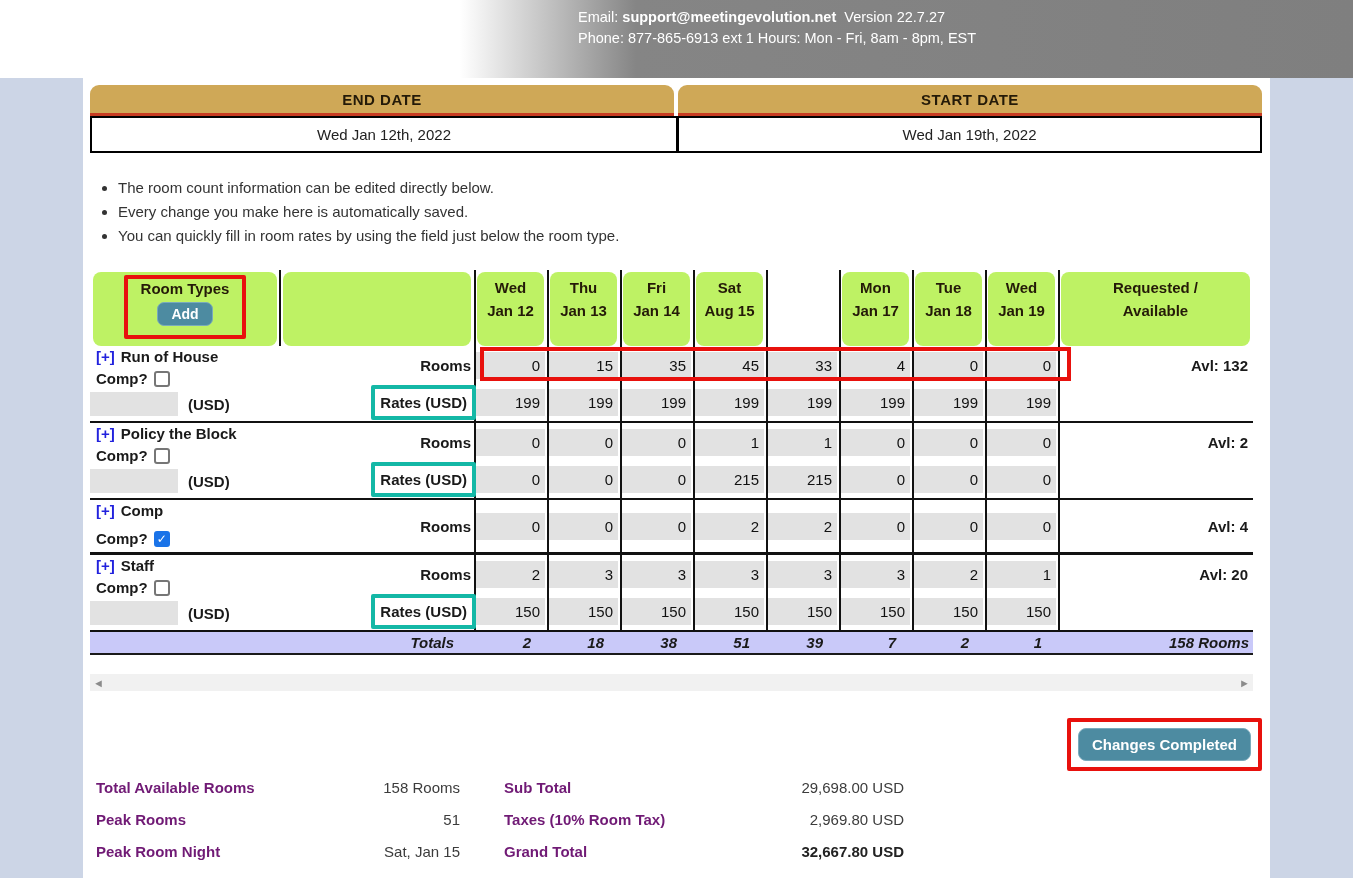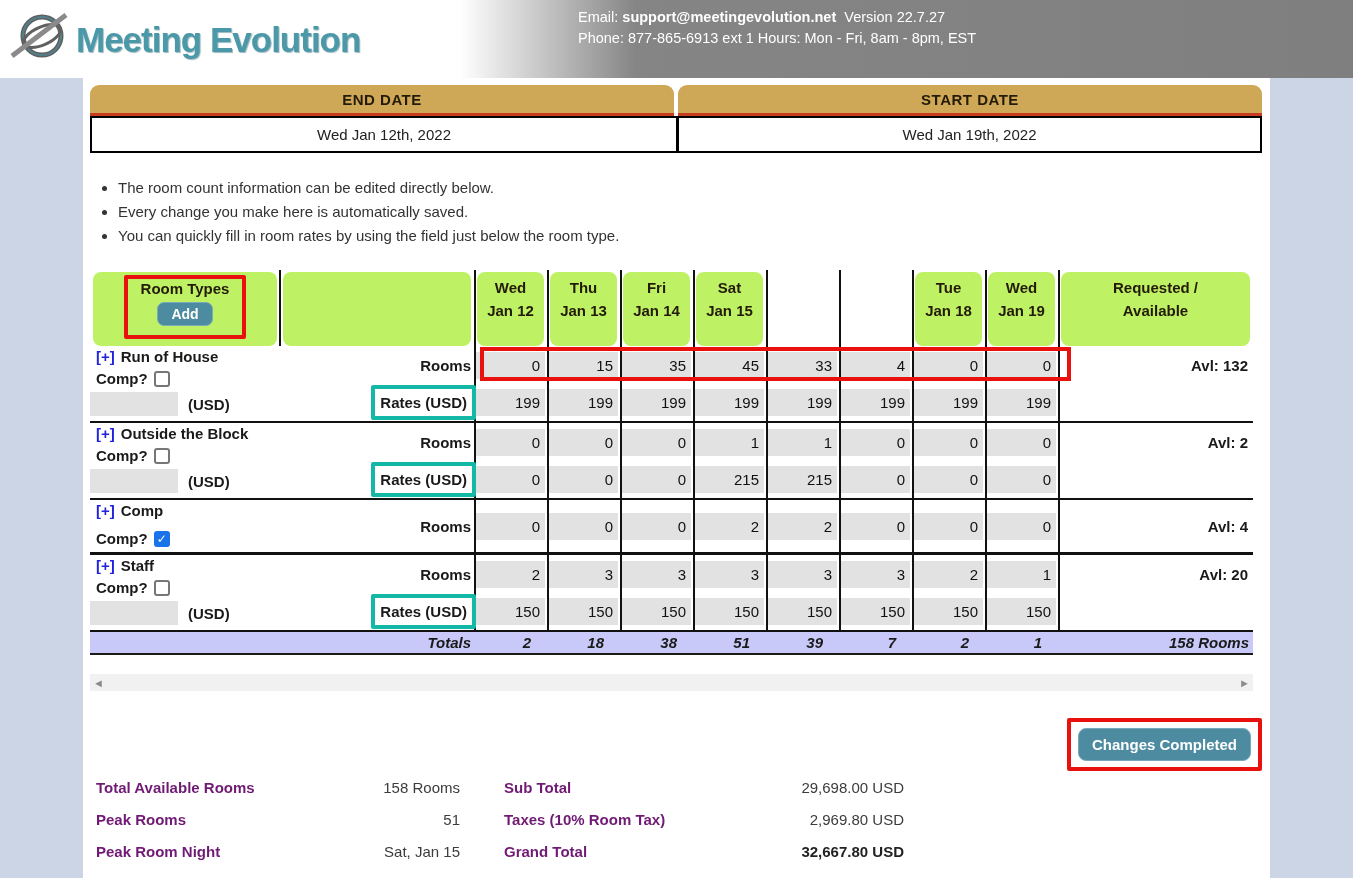--- a/index.html
+++ b/index.html
@@ -124,21 +124,21 @@
     align-self: center; justify-self: center; z-index: 1;
   }
   .avl { font-weight: bold; align-self: center; justify-self: end; margin-right: 5px; z-index: 1; }
   .red-overlay {
     position: absolute; left: 390px; top: 1px; width: 591px; height: 34px;
     border: 4px solid #e8110d; z-index: 3; pointer-events: none;
   }
 
   
   .totals { background: #c9c9f9; height: 23px; border-bottom: 2px solid #1a1a1a; font-style: italic; font-weight: bold; }
-  .totals .t-label { grid-column: 2; justify-self: end; align-self: center; margin-right: 3px; }
+  .totals .t-label { grid-column: 2; justify-self: end; align-self: center; margin-right: 20px; }
   .totals .t-val { justify-self: end; align-self: center; padding-right: 16px; }
   .totals .t-total { grid-column: 11; justify-self: end; align-self: center; margin-right: 4px; }
 
   
   .hscroll { margin-top: 19px; width: 1163px; height: 17px; background: #f1f1f1; position: relative; cursor: default; }
   .hs-arrow { position: absolute; top: 0; width: 17px; height: 17px; display: flex; align-items: center; justify-content: center; color: #8b8b8b; font-size: 11px; }
   .hs-left { left: 0; } .hs-right { right: 0; }
 
   
   .actions { margin-top: 27px; display: flex; justify-content: flex-end; }
@@ -157,31 +157,20 @@
   }
   .sum-label { font-weight: bold; color: #701a75; }
   .sum-val { text-align: right; color: #3c3c3c; }
   .sum-val.bold { font-weight: bold; color: #222; }
   .sum-spacer { }
 </style>
 </head>
 <body>
 
 <div class="topbar">
-  <div class="logo">
-    <span>
-      <svg width="62" height="64" viewBox="0 0 62 64">
-        <circle cx="32" cy="30" r="19" fill="none" stroke="#5f5f5f" stroke-width="5"></circle>
-        <circle cx="32" cy="30" r="19" fill="none" stroke="#4a98a8" stroke-width="2" opacity="0.6"></circle>
-        <ellipse cx="32" cy="30" rx="20" ry="9" fill="none" stroke="#606060" stroke-width="3" transform="rotate(-24 32 30)"></ellipse>
-        <line x1="2" y1="50" x2="56" y2="9" stroke="#8a8a8a" stroke-width="5"></line>
-      </svg>
-    </span>
-    <span class="logo-text">Meeting Evolution</span>
-  </div>
   <div class="hdr-info">
     <div>
       <span>Email:</span>
       <b>support@meetingevolution.net</b>&nbsp;
       <span>Version 22.7.27</span>
     </div>
     <div>Phone: 877-865-6913 ext 1 Hours: Mon - Fri, 8am - 8pm, EST</div>
   </div>
 </div>
 
@@ -221,21 +210,25 @@
       <div class="hcell c4">
         <span>Thu</span>
           <span>Jan 13</span>
       </div>
       <div class="hcell c5">
         <span>Fri</span>
           <span>Jan 14</span>
       </div>
       <div class="hcell c6">
         <span>Sat</span>
-          <span>Jan 15</span>
+          <span>Aug 15</span>
+      </div>
+      <div class="hcell c8">
+        <span>Mon</span>
+          <span>Jan 17</span>
       </div>
       <div class="hcell c9">
         <span>Tue</span>
           <span>Jan 18</span>
       </div>
       <div class="hcell c10">
         <span>Wed</span>
           <span>Jan 19</span>
       </div>
       <div class="hcell c11">
@@ -280,21 +273,21 @@
       <input class="cell-in c8 r2" value="199" style="">
       <input class="cell-in c9 r2" value="199" style="">
       <input class="cell-in c10 r2" value="199" style="">
     </div>
 
     <div class="bgrid group">
       <div class="vlines"></div>
       <div class="info">
         <div class="info-line">
           <span class="expand">[+]</span>
-          <span class="rt-name">Outside the Block</span>
+          <span class="rt-name">Policy the Block</span>
         </div>
         <div class="info-line">
           <span class="comp-label">Comp?</span>
           <span class="chk" data-checked="false"></span>
         </div>
         <div class="usd-line">
           <input class="usd-in" style="">
           <span class="usd-label">(USD)</span>
         </div>
       </div>

